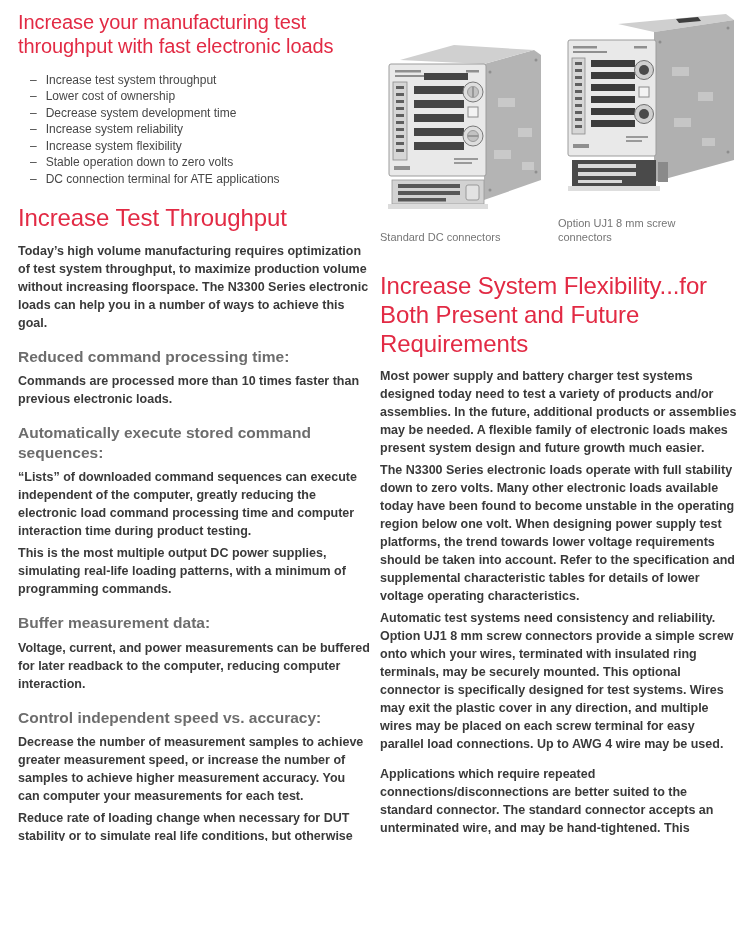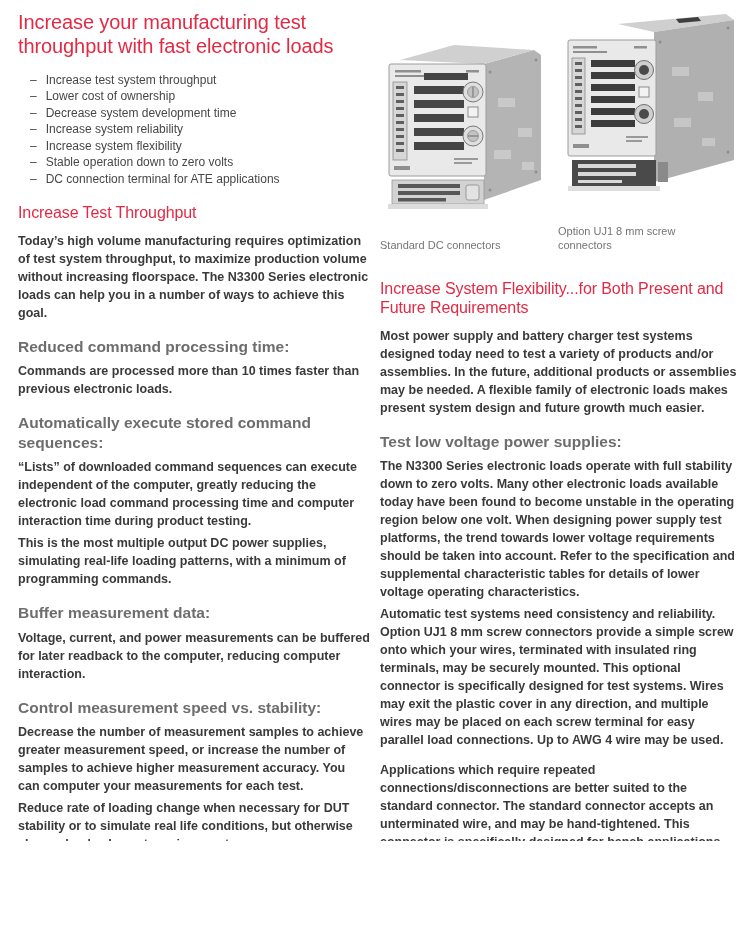--- a/index.html
+++ b/index.html
@@ -9,33 +9,33 @@
     --bullet:#474747;
     --caption:#757575;
   }
   html,body{margin:0;padding:0;background:#ffffff;}
   body{font-family:"Liberation Sans", sans-serif;}
   .page{position:relative;width:750px;height:841px;background:#ffffff;overflow:hidden;}
   .col-left{position:absolute;left:18px;top:10px;width:352px;}
   .col-right{position:absolute;left:380px;top:12px;width:358px;}
 
   h1{margin:0 0 13px;font-size:20px;line-height:1.22;font-weight:400;color:var(--red);letter-spacing:-0.1px;}
-  h2{margin:16px 0 9px;font-size:16px;line-height:1.22;font-weight:400;color:var(--red);letter-spacing:-0.1px;}
+  h2{margin:16px 0 9px;font-size:24px;line-height:1.22;font-weight:400;color:var(--red);letter-spacing:-0.1px;}
   h3{margin:15px 0 6px;font-size:15.5px;line-height:1.26;font-weight:700;color:var(--sub);}
   p.body{margin:0 0 4px;font-size:12.5px;line-height:1.44;font-weight:bold;color:var(--body);}
   p.body.second{margin-top:12px;}
 
   ul.bullets{list-style:none;margin:0 0 10px;padding:0 0 0 12px;}
   ul.bullets li{display:flex;gap:9px;font-size:12px;line-height:16.5px;color:var(--bullet);}
   ul.bullets .dash{flex:0 0 auto;}
 
   .figures{display:flex;gap:8px;align-items:flex-end;}
   .figure{display:flex;flex-direction:column;}
   .figure svg{display:block;}
-  .figure .caption{margin-top:28px;font-size:11px;line-height:1.3;color:var(--caption);font-weight:400;}
+  .figure .caption{margin-top:20px;font-size:11px;line-height:1.3;color:var(--caption);font-weight:400;}
   .figure.second .caption{max-width:125px;}
   .col-right h2.flex-head{margin-top:26px;}
 </style>
 </head>
 <body>
 
 <div class="page">
 
   <div class="col-left">
     <h1>Increase your manufacturing test throughput with fast electronic loads</h1>
@@ -78,21 +78,21 @@
     <p class="body">Commands are processed more than 10 times faster than previous electronic loads.</p>
 
     <h3>Automatically execute stored command sequences:</h3>
     <p class="body">“Lists” of downloaded command sequences can execute independent of the computer, greatly reducing the electronic load command processing time and computer interaction time during product testing.</p>
 
     <p class="body">This is the most multiple output DC power supplies, simulating real-life loading patterns, with a minimum of programming commands.</p>
 
     <h3>Buffer measurement data:</h3>
     <p class="body">Voltage, current, and power measurements can be buffered for later readback to the computer, reducing computer interaction.</p>
 
-    <h3>Control measurement speed vs. stability:</h3>
+    <h3>Control independent speed vs. accuracy:</h3>
     <p class="body">Decrease the number of measurement samples to achieve greater measurement speed, or increase the number of samples to achieve higher measurement accuracy. You can computer your measurements for each test.</p>
 
     <p class="body">Reduce rate of loading change when necessary for DUT stability or to simulate real life conditions, but otherwise change load values at maximum rate.</p>
   </div>
 
   <div class="col-right">
 
     <div class="figures">
 
       <div class="figure">
@@ -241,20 +241,19 @@
           <rect x="100" y="150" width="10" height="20" fill="#8a8a8a"></rect>
           <rect x="10" y="174" width="92" height="5" fill="#dedede"></rect>
         </svg>
         <div class="caption">Option UJ1 8 mm screw connectors</div>
       </div>
     </div>
 
     <h2 class="flex-head">Increase System Flexibility...for Both Present and Future Requirements</h2>
     <p class="body">Most power supply and battery charger test systems designed today need to test a variety of products and/or assemblies. In the future, additional products or assemblies may be needed. A flexible family of electronic loads makes present system design and future growth much easier.</p>
 
-    <h3>Test low voltage power supplies:</h3>
     <p class="body">The N3300 Series electronic loads operate with full stability down to zero volts. Many other electronic loads available today have been found to become unstable in the operating region below one volt. When designing power supply test platforms, the trend towards lower voltage requirements should be taken into account. Refer to the specification and supplemental characteristic tables for details of lower voltage operating characteristics.</p>
 
     <p class="body">Automatic test systems need consistency and reliability. Option UJ1 8 mm screw connectors provide a simple screw onto which your wires, terminated with insulated ring terminals, may be securely mounted. This optional connector is specifically designed for test systems. Wires may exit the plastic cover in any direction, and multiple wires may be placed on each screw terminal for easy parallel load connections. Up to AWG 4 wire may be used.</p>
     <p class="body second">Applications which require repeated connections/disconnections are better suited to the standard connector. The standard connector accepts an unterminated wire, and may be hand-tightened. This connector is specifically designed for bench applications and short-term automated tests.</p>
 
   </div>
 </div>
 
 </body></html>

